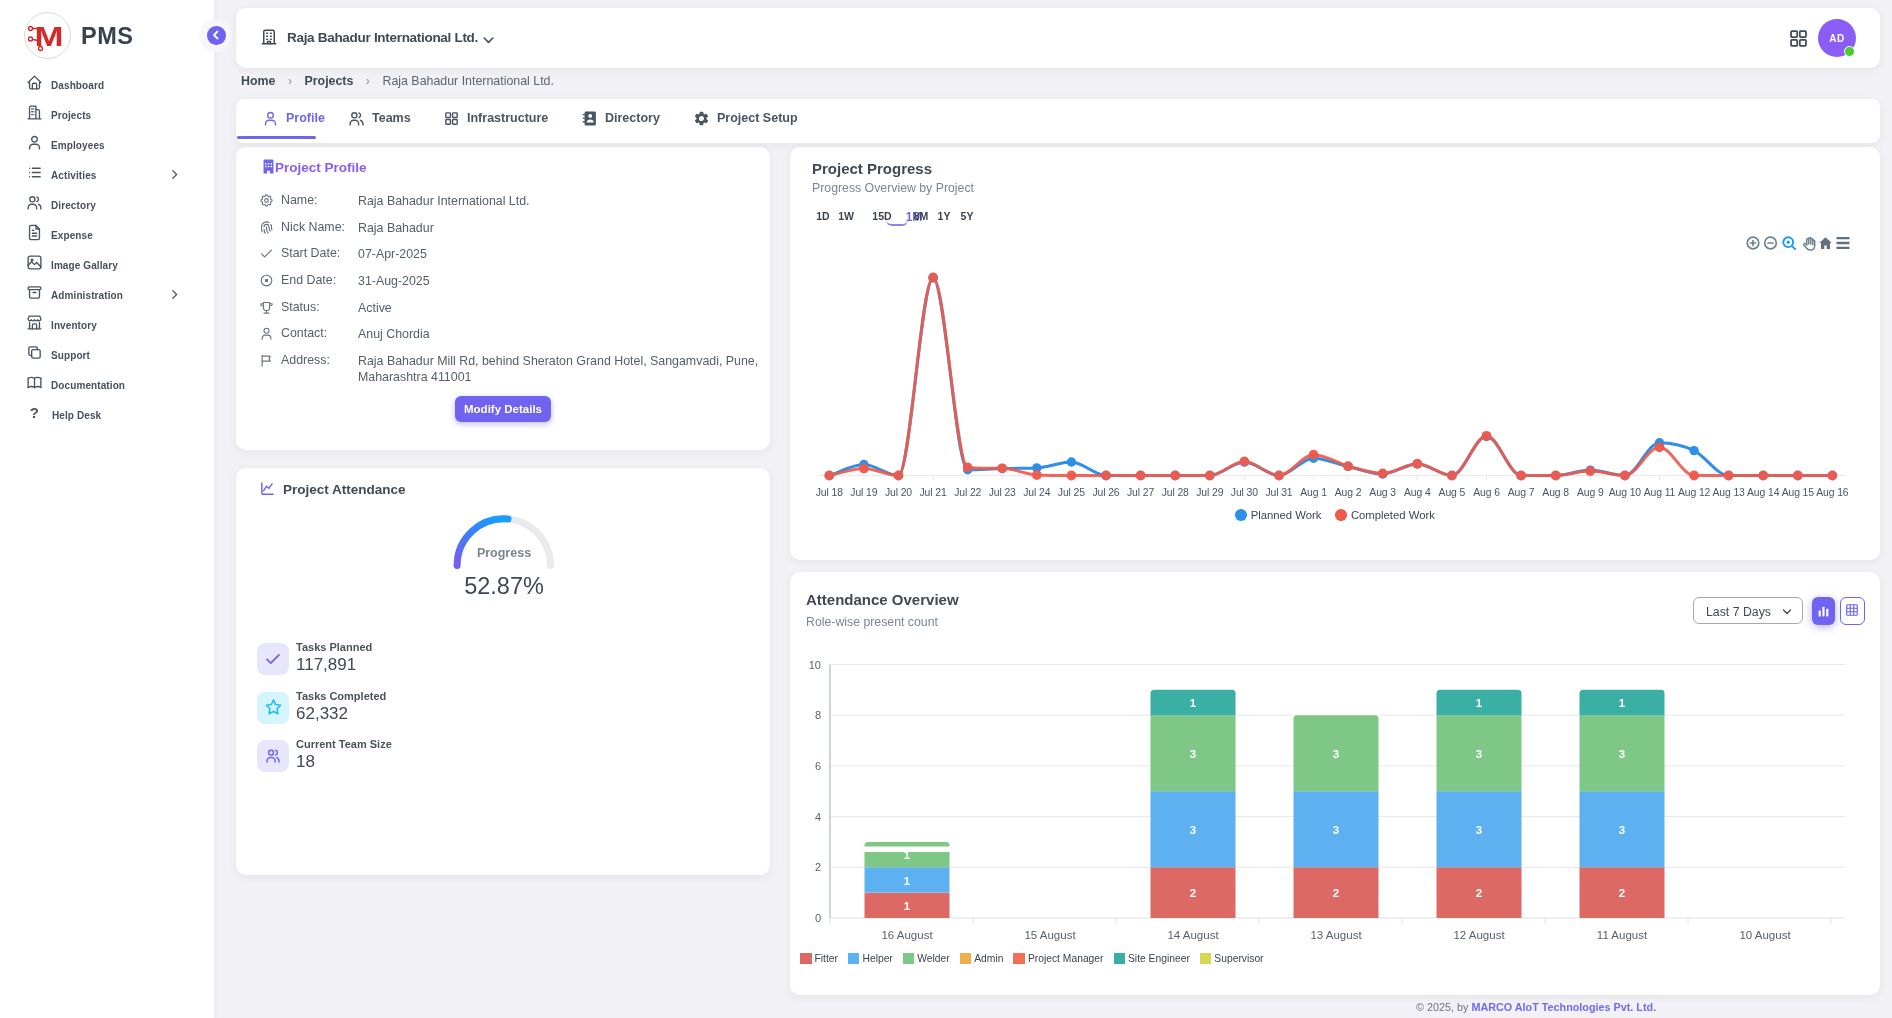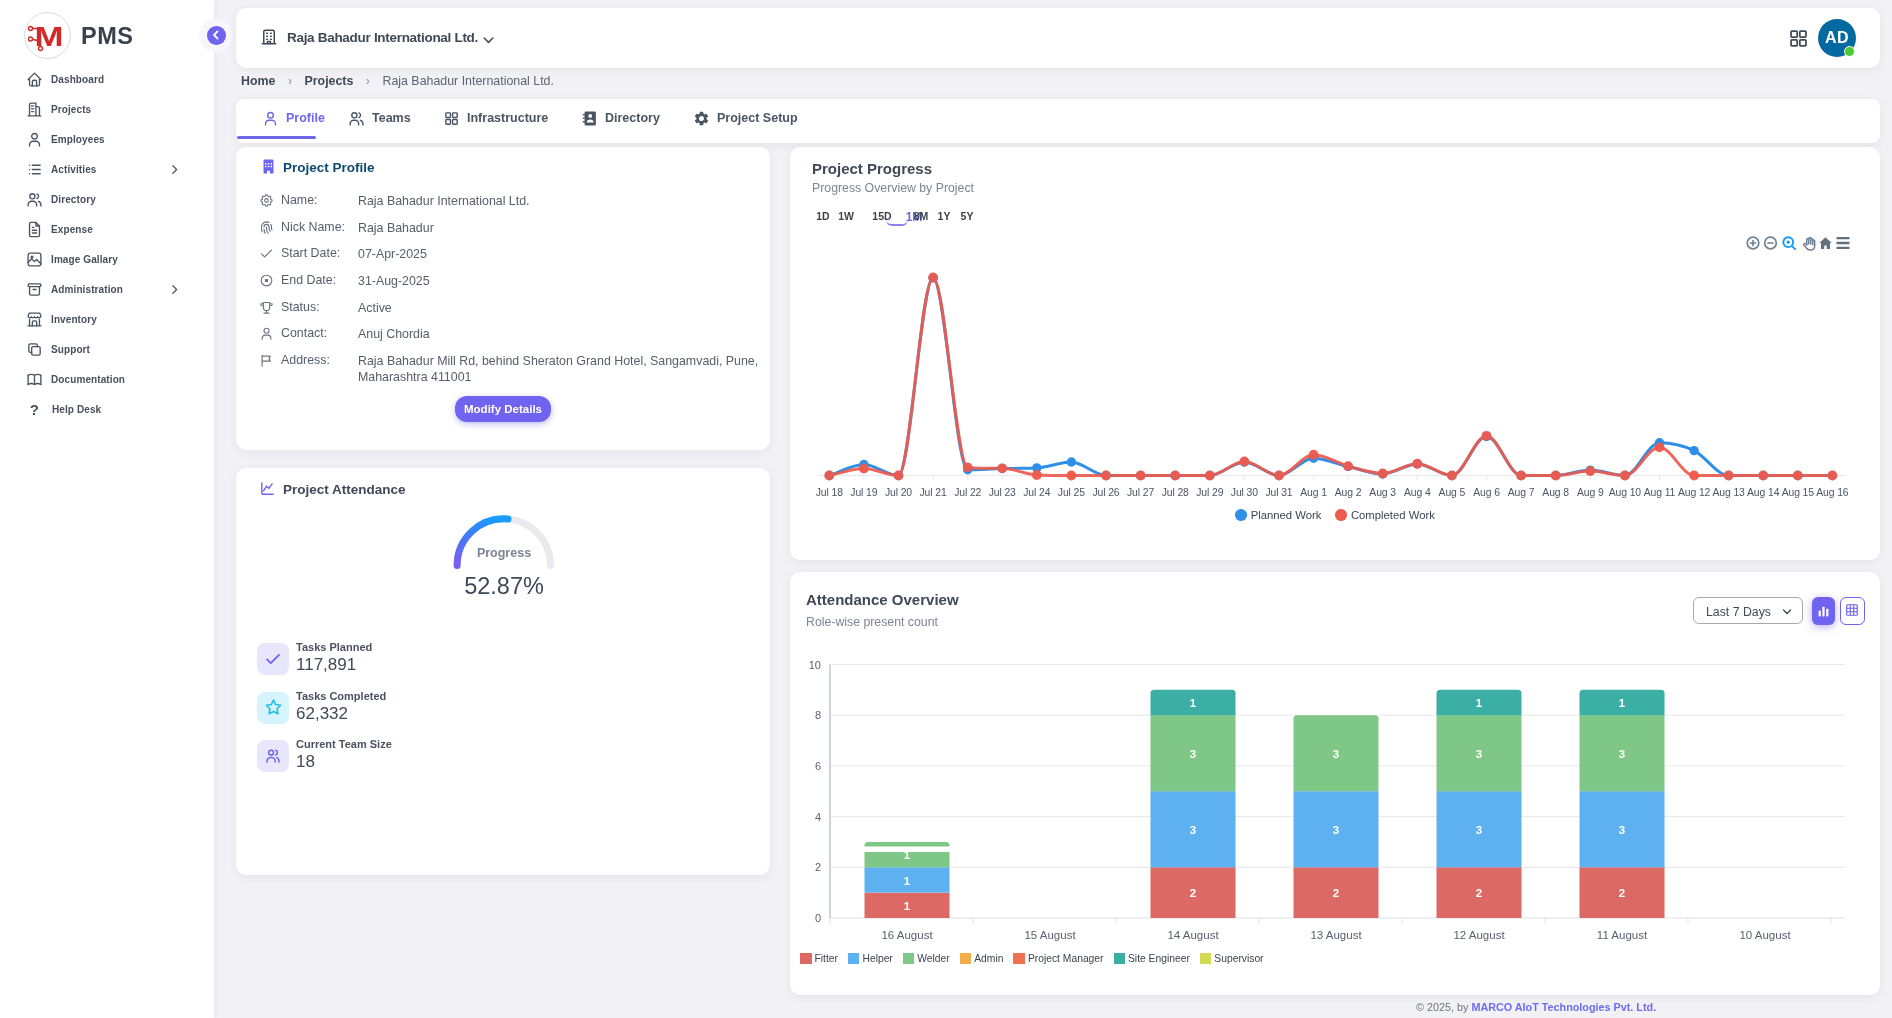--- a/index.html
+++ b/index.html
@@ -3,21 +3,21 @@
 <meta charset="utf-8">
 <style>
 * { margin:0; padding:0; box-sizing:border-box; }
 html,body { width:1892px; height:1018px; overflow:hidden; }
 body { font-family:"Liberation Sans",sans-serif; background:#f2f2f6; position:relative; color:#55606c; }
 .card { position:absolute; background:#fff; border-radius:10px; box-shadow:0 2px 8px rgba(47,43,61,.07); }
 svg.ic { display:inline-block; vertical-align:middle; }
 .abs { position:absolute; }
 
 #sb { position:absolute; left:0; top:0; width:214px; height:1018px; background:#fff; box-shadow:0 0 6px rgba(47,43,61,.08); }
-.nav-item { position:absolute; left:26px; width:170px; height:24px; display:flex; align-items:center; color:#46505c; font-size:10px; font-weight:600; letter-spacing:.1px; }
+.nav-item { position:absolute; left:26px; width:170px; height:24px; display:flex; align-items:flex-end; color:#46505c; font-size:10px; font-weight:600; letter-spacing:.1px; }
 .nav-item svg { flex:0 0 auto; margin-right:8px; color:#4a545f; }
 .nav-item .chev { position:absolute; right:7px; color:#4a545f; }
 
 .tab { position:absolute; top:99px; height:38px; display:flex; align-items:center; font-size:12.5px; font-weight:600; color:#4a5563; }
 .tab svg { margin-right:7px; }
 .tab.act { color:#6d68e9; }
 
 .prow { position:absolute; left:259px; font-size:12.4px; color:#55606c; }
 .prow .lb { position:absolute; left:22px; top:0; width:70px; }
 .prow .vl { position:absolute; left:99px; top:0; width:395px; white-space:nowrap; }
@@ -148,21 +148,21 @@
   <div class="abs" style="left:51px;top:22px;font-size:13.5px;font-weight:bold;color:#3f4a56;letter-spacing:-.3px">Raja Bahadur International Ltd.</div>
   <svg class="ic abs" width="15" height="15" viewBox="0 0 24 24" fill="none" stroke="#3f4a56" stroke-width="2.4" stroke-linecap="round" stroke-linejoin="round" style="left:245px;top:25px">
       <path d="M5 8l7 7 7-7"></path>
     </svg>
   <svg class="ic abs" width="21" height="21" viewBox="0 0 24 24" fill="none" stroke="#3f4a56" stroke-width="2" stroke-linecap="round" stroke-linejoin="round" style="left:1552px;top:20px">
     <rect x="3.5" y="3.5" width="7" height="7" rx="1"></rect>
       <rect x="13.5" y="3.5" width="7" height="7" rx="1"></rect>
       <rect x="3.5" y="13.5" width="7" height="7" rx="1"></rect>
       <rect x="13.5" y="13.5" width="7" height="7" rx="1"></rect>
   </svg>
-  <div class="abs" style="left:1582px;top:11px;width:38px;height:38px;border-radius:50%;background:#0369a1;color:#fff;font-size:16px;font-weight:bold;display:flex;align-items:center;justify-content:center;letter-spacing:.5px">AD</div>
+  <div class="abs" style="left:1582px;top:11px;width:38px;height:38px;border-radius:50%;background:#8b5cf6;color:#fff;font-size:10px;font-weight:bold;display:flex;align-items:center;justify-content:center;letter-spacing:.5px">AD</div>
   <div class="abs" style="left:1608px;top:38px;width:11px;height:11px;border-radius:50%;background:#4ecb2f;border:1.5px solid #fff"></div>
 </div>
 
 <div class="abs" style="left:241px;top:74px;font-size:12.4px;color:#3f4a56">
   <span style="font-weight:600">Home</span>
   <span style="color:#a0a7b1;padding:0 9px;font-weight:600">›</span>
   <span style="font-weight:600">Projects</span>
   <span style="color:#a0a7b1;padding:0 9px;font-weight:600">›</span>
   <span style="color:#5b6472">Raja Bahadur International Ltd.</span>
 </div>
@@ -204,21 +204,21 @@
   <svg class="ic" width="17" height="17" viewBox="0 0 24 24" fill="#4a5563">
       <path d="M19.14 12.94c.04-.3.06-.61.06-.94 0-.32-.02-.64-.07-.94l2.03-1.58a.49.49 0 0 0 .12-.61l-1.92-3.32a.488.488 0 0 0-.59-.22l-2.39.96c-.5-.38-1.03-.7-1.62-.94l-.36-2.54a.484.484 0 0 0-.48-.41h-3.84c-.24 0-.43.17-.47.41l-.36 2.54c-.59.24-1.13.57-1.62.94l-2.39-.96c-.22-.08-.47 0-.59.22L2.74 8.87c-.12.21-.08.47.12.61l2.03 1.58c-.05.3-.09.63-.09.94s.02.64.07.94l-2.03 1.58a.49.49 0 0 0-.12.61l1.92 3.32c.12.22.37.29.59.22l2.39-.96c.5.38 1.03.7 1.62.94l.36 2.54c.05.24.24.41.48.41h3.84c.24 0 .44-.17.47-.41l.36-2.54c.59-.24 1.13-.56 1.62-.94l2.39.96c.22.08.47 0 .59-.22l1.92-3.32a.49.49 0 0 0-.12-.61l-2.01-1.58zM12 15.6A3.61 3.61 0 0 1 8.4 12c0-1.98 1.62-3.6 3.6-3.6s3.6 1.62 3.6 3.6-1.62 3.6-3.6 3.6z"></path>
     </svg>
   Project Setup
 </div>
 
 <div class="card" style="left:236px;top:147px;width:534px;height:303px"></div>
 <svg class="ic abs" width="17" height="17" viewBox="0 0 24 24" fill="#6f63ef" style="left:260px;top:158px">
     <path d="M17 2H7a2 2 0 0 0-2 2v17a1 1 0 0 0 1 1h4v-4h4v4h4a1 1 0 0 0 1-1V4a2 2 0 0 0-2-2zM9 13H7v-2h2zm0-4H7V7h2zm4 4h-2v-2h2zm0-4h-2V7h2zm4 4h-2v-2h2zm0-4h-2V7h2z"></path>
   </svg>
-<div class="abs" style="left:283px;top:160px;font-size:13.5px;font-weight:bold;color:#0c4a6e">Project Profile</div>
+<div class="abs" style="left:275px;top:160px;font-size:13.5px;font-weight:bold;color:#8b5cf6">Project Profile</div>
 <div class="prow" style="top:193px"><svg width="15" height="15" viewBox="0 0 24 24" fill="none" stroke="currentColor" stroke-width="1.8" stroke-linecap="round" stroke-linejoin="round">
       <path d="M10.325 4.317c.426-1.756 2.924-1.756 3.35 0a1.724 1.724 0 0 0 2.573 1.066c1.543-.94 3.31.826 2.37 2.37a1.724 1.724 0 0 0 1.065 2.572c1.756.426 1.756 2.924 0 3.35a1.724 1.724 0 0 0-1.066 2.573c.94 1.543-.826 3.31-2.37 2.37a1.724 1.724 0 0 0-2.572 1.065c-.426 1.756-2.924 1.756-3.35 0a1.724 1.724 0 0 0-2.573-1.066c-1.543.94-3.31-.826-2.37-2.37a1.724 1.724 0 0 0-1.065-2.572c-1.756-.426-1.756-2.924 0-3.35a1.724 1.724 0 0 0 1.066-2.573c-.94-1.543.826-3.31 2.37-2.37c1 .608 2.296.07 2.572-1.065z"></path>
       <circle cx="12" cy="12" r="3"></circle>
     </svg><span class="lb">Name:</span><span class="vl" style="line-height:16.5px">Raja Bahadur International Ltd.</span></div>
 <div class="prow" style="top:219.5px"><svg width="15" height="15" viewBox="0 0 24 24" fill="none" stroke="currentColor" stroke-width="1.8" stroke-linecap="round" stroke-linejoin="round">
       <path d="M18.9 7a8 8 0 0 1 1.1 5v1a6 6 0 0 0 .8 3"></path>
       <path d="M8 11a4 4 0 0 1 8 0v1a10 10 0 0 0 2 6"></path>
       <path d="M12 11v2a14 14 0 0 0 2.5 8"></path>
       <path d="M8 15a18 18 0 0 0 1.8 6"></path>
       <path d="M4.9 19a22 22 0 0 1-.9-7v-1a8 8 0 0 1 12-6.95"></path>
@@ -235,21 +235,21 @@
       <path d="M5 9a2 2 0 0 1-2-2V6h4M19 9a2 2 0 0 0 2-2V6h-4"></path>
     </svg><span class="lb">Status:</span><span class="vl" style="line-height:16.5px">Active</span></div>
 <div class="prow" style="top:326px"><svg width="15" height="15" viewBox="0 0 24 24" fill="none" stroke="currentColor" stroke-width="1.8" stroke-linecap="round" stroke-linejoin="round">
       <circle cx="12" cy="7.5" r="4"></circle>
       <path d="M5 21v-1.5a5 5 0 0 1 5-5h4a5 5 0 0 1 5 5V21"></path>
     </svg><span class="lb">Contact:</span><span class="vl" style="line-height:16.5px">Anuj Chordia</span></div>
 <div class="prow" style="top:352.5px"><svg width="15" height="15" viewBox="0 0 24 24" fill="none" stroke="currentColor" stroke-width="1.8" stroke-linecap="round" stroke-linejoin="round">
       <path d="M5 21V4"></path>
       <path d="M5 5h13l-2 4 2 4H5"></path>
     </svg><span class="lb">Address:</span><span class="vl" style="line-height:16.5px">Raja Bahadur Mill Rd, behind Sheraton Grand Hotel, Sangamvadi, Pune,<br>Maharashtra 411001</span></div>
-<div class="abs" style="left:455px;top:396px;width:96px;height:26px;border-radius:12px;background:#6f63ef;color:#fff;font-size:11.5px;font-weight:bold;display:flex;align-items:center;justify-content:center;box-shadow:0 2px 6px rgba(111,99,239,.45)">Modify Details</div>
+<div class="abs" style="left:455px;top:396px;width:96px;height:26px;border-radius:6px;background:#6f63ef;color:#fff;font-size:11.5px;font-weight:bold;display:flex;align-items:center;justify-content:center;box-shadow:0 2px 6px rgba(111,99,239,.45)">Modify Details</div>
 
 <div class="card" style="left:236px;top:468px;width:534px;height:407px"></div>
 <svg class="ic abs" width="17" height="17" viewBox="0 0 24 24" fill="none" stroke="#6f63ef" stroke-width="2" stroke-linecap="round" stroke-linejoin="round" style="left:259px;top:480px">
     <path d="M4 4v15a1 1 0 0 0 1 1h15"></path>
     <path d="M6.5 15l4-6 3.5 2.5 4.5-6"></path>
     <circle cx="10.5" cy="9" r="1" fill="#6f63ef" stroke="none"></circle>
     <circle cx="14" cy="11.5" r="1" fill="#6f63ef" stroke="none"></circle>
     <circle cx="6.5" cy="15" r="1" fill="#6f63ef" stroke="none"></circle>
   </svg>
 <div class="abs" style="left:283px;top:482px;font-size:13.5px;font-weight:bold;color:#3f4a56">Project Attendance</div>

